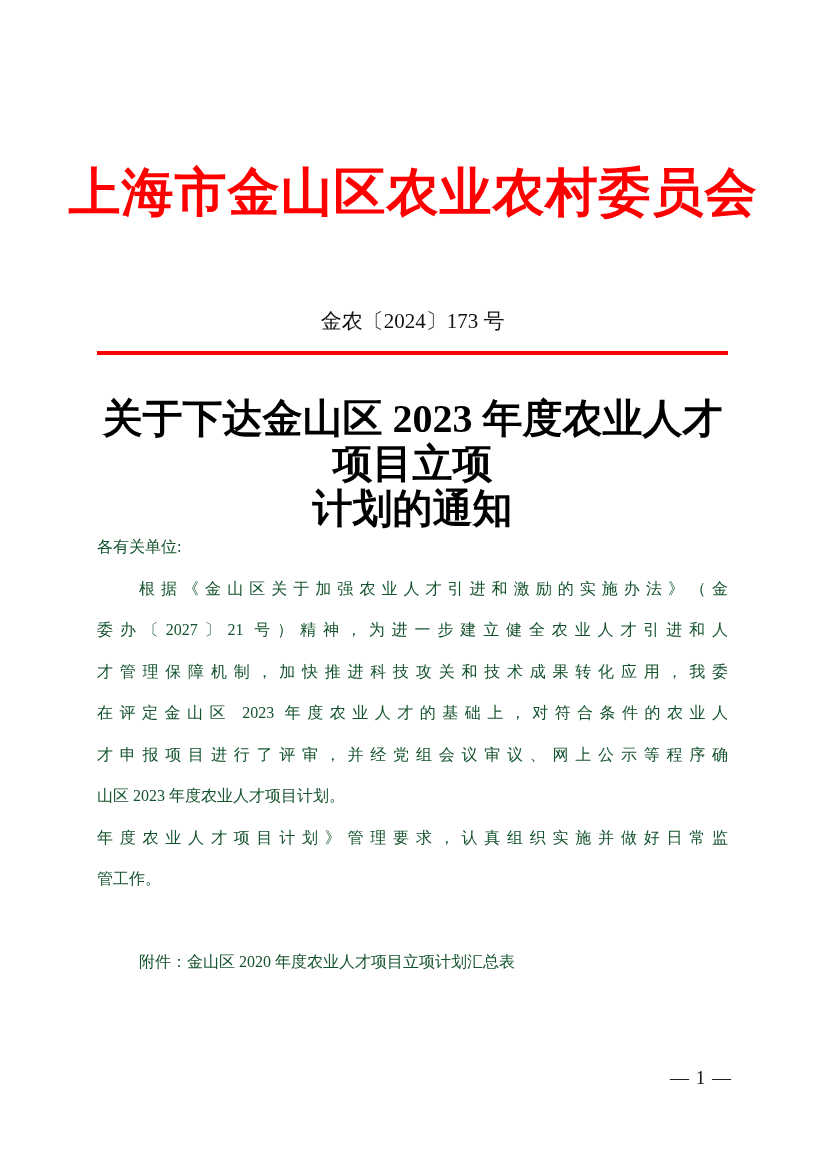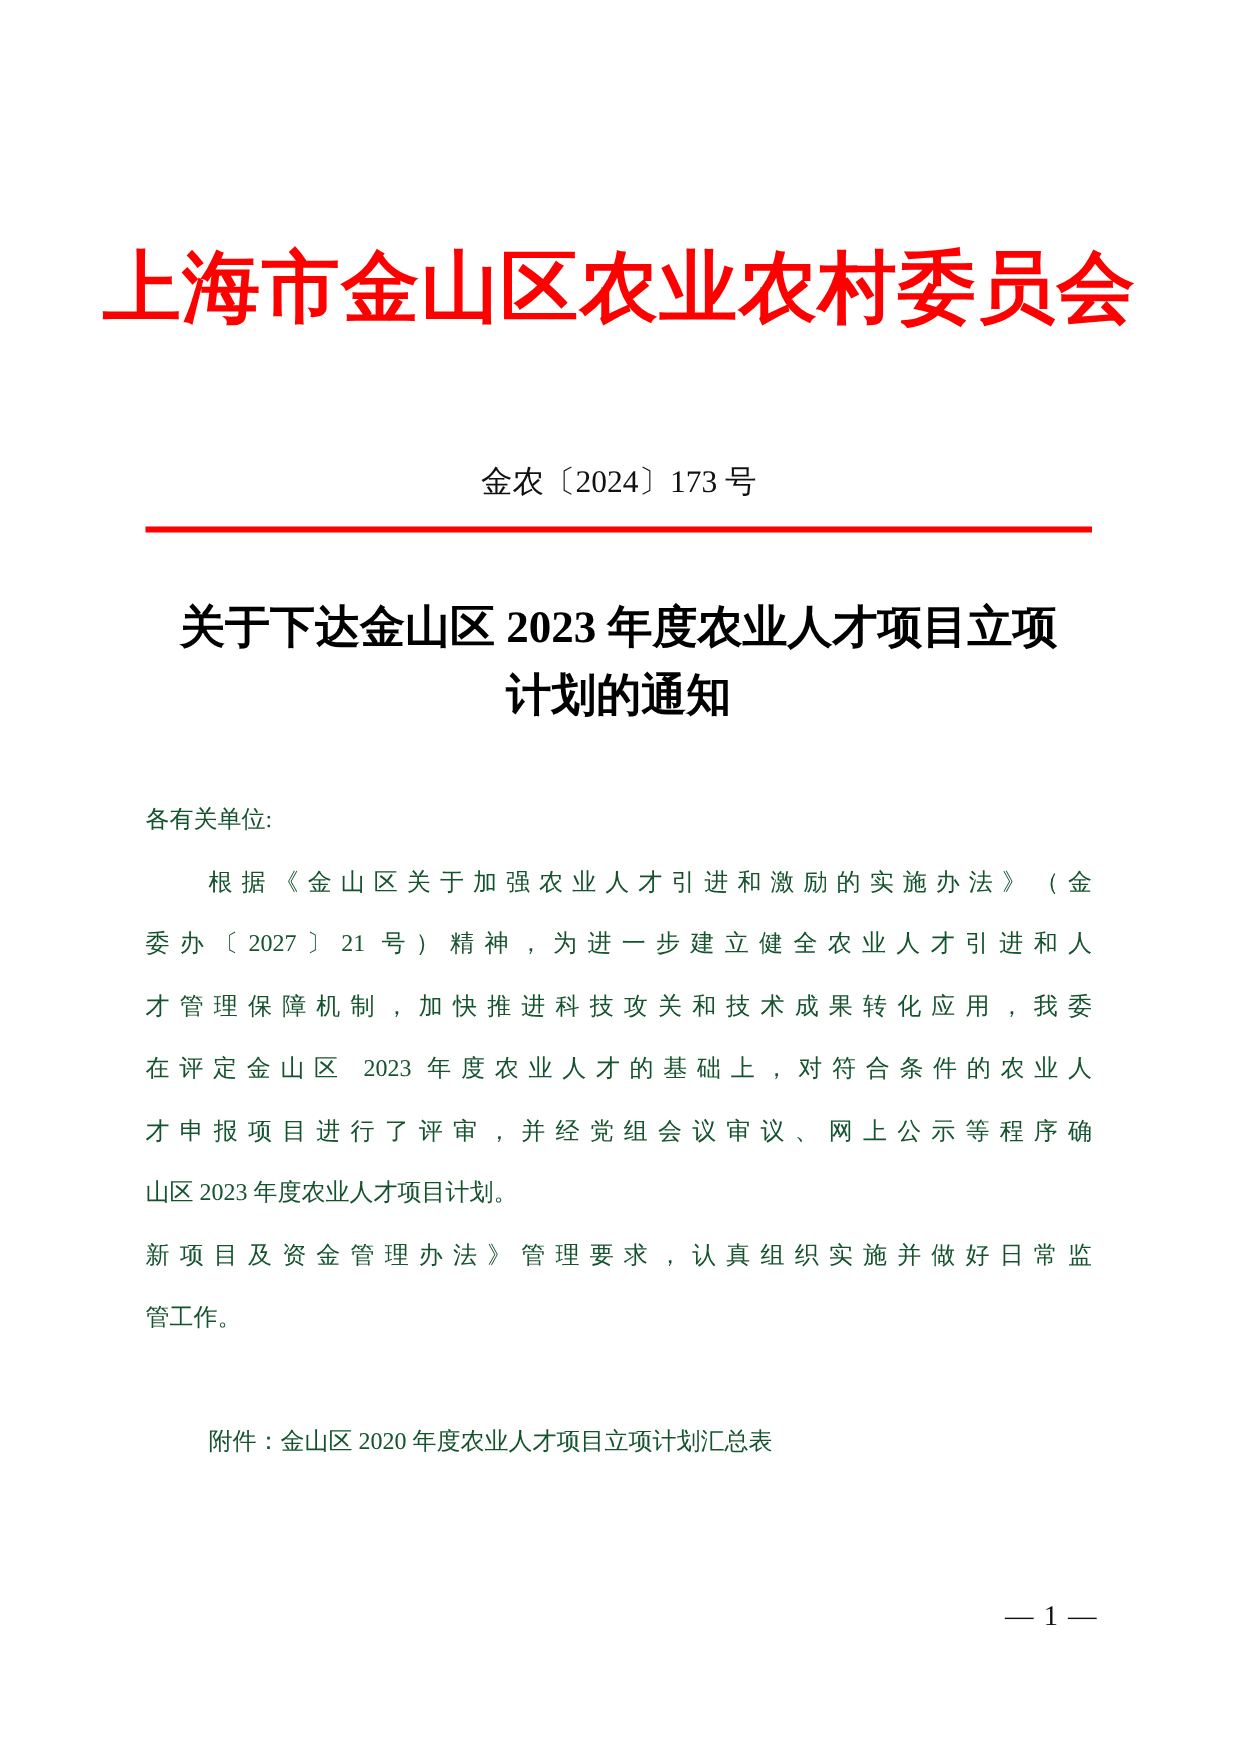--- a/index.html
+++ b/index.html
@@ -48,21 +48,21 @@
     width: 631px;
     height: 4px;
     background: #ff0000;
   }
   .doc-title {
     position: absolute;
     top: 384px;
     left: 97px;
     width: 631px;
     text-align: center;
-    font-size: 30px;
+    font-size: 40px;
     line-height: 45px;
     font-weight: bold;
     color: #000000;
   }
   .document-body {
     position: absolute;
     top: 514px;
     left: 97px;
     width: 631px;
     font-size: 16px;
@@ -109,21 +109,21 @@
   </div>
 
   <div class="document-body">
     <div class="line">各有关单位:</div>
     <div class="line fill indent">根据《金山区关于加强农业人才引进和激励的实施办法》（金</div>
     <div class="line fill">委办〔2027〕21 号）精神，为进一步建立健全农业人才引进和人</div>
     <div class="line fill">才管理保障机制，加快推进科技攻关和技术成果转化应用，我委</div>
     <div class="line fill">在评定金山区 2023 年度农业人才的基础上，对符合条件的农业人</div>
     <div class="line fill">才申报项目进行了评审，并经党组会议审议、网上公示等程序确</div>
     <div class="line">山区 2023 年度农业人才项目计划。</div>
-    <div class="line fill">新项目及资金管理办法》管理要求，认真组织实施并做好日常监</div>
+    <div class="line fill">年度农业人才项目计划》管理要求，认真组织实施并做好日常监</div>
     <div class="line">管工作。</div>
     <div class="line"></div>
     <div class="line indent">附件：金山区 2020 年度农业人才项目立项计划汇总表</div>
   </div>
 
   <div class="page-number">— 1 —</div>
 
 </div>
 
 </body></html>

